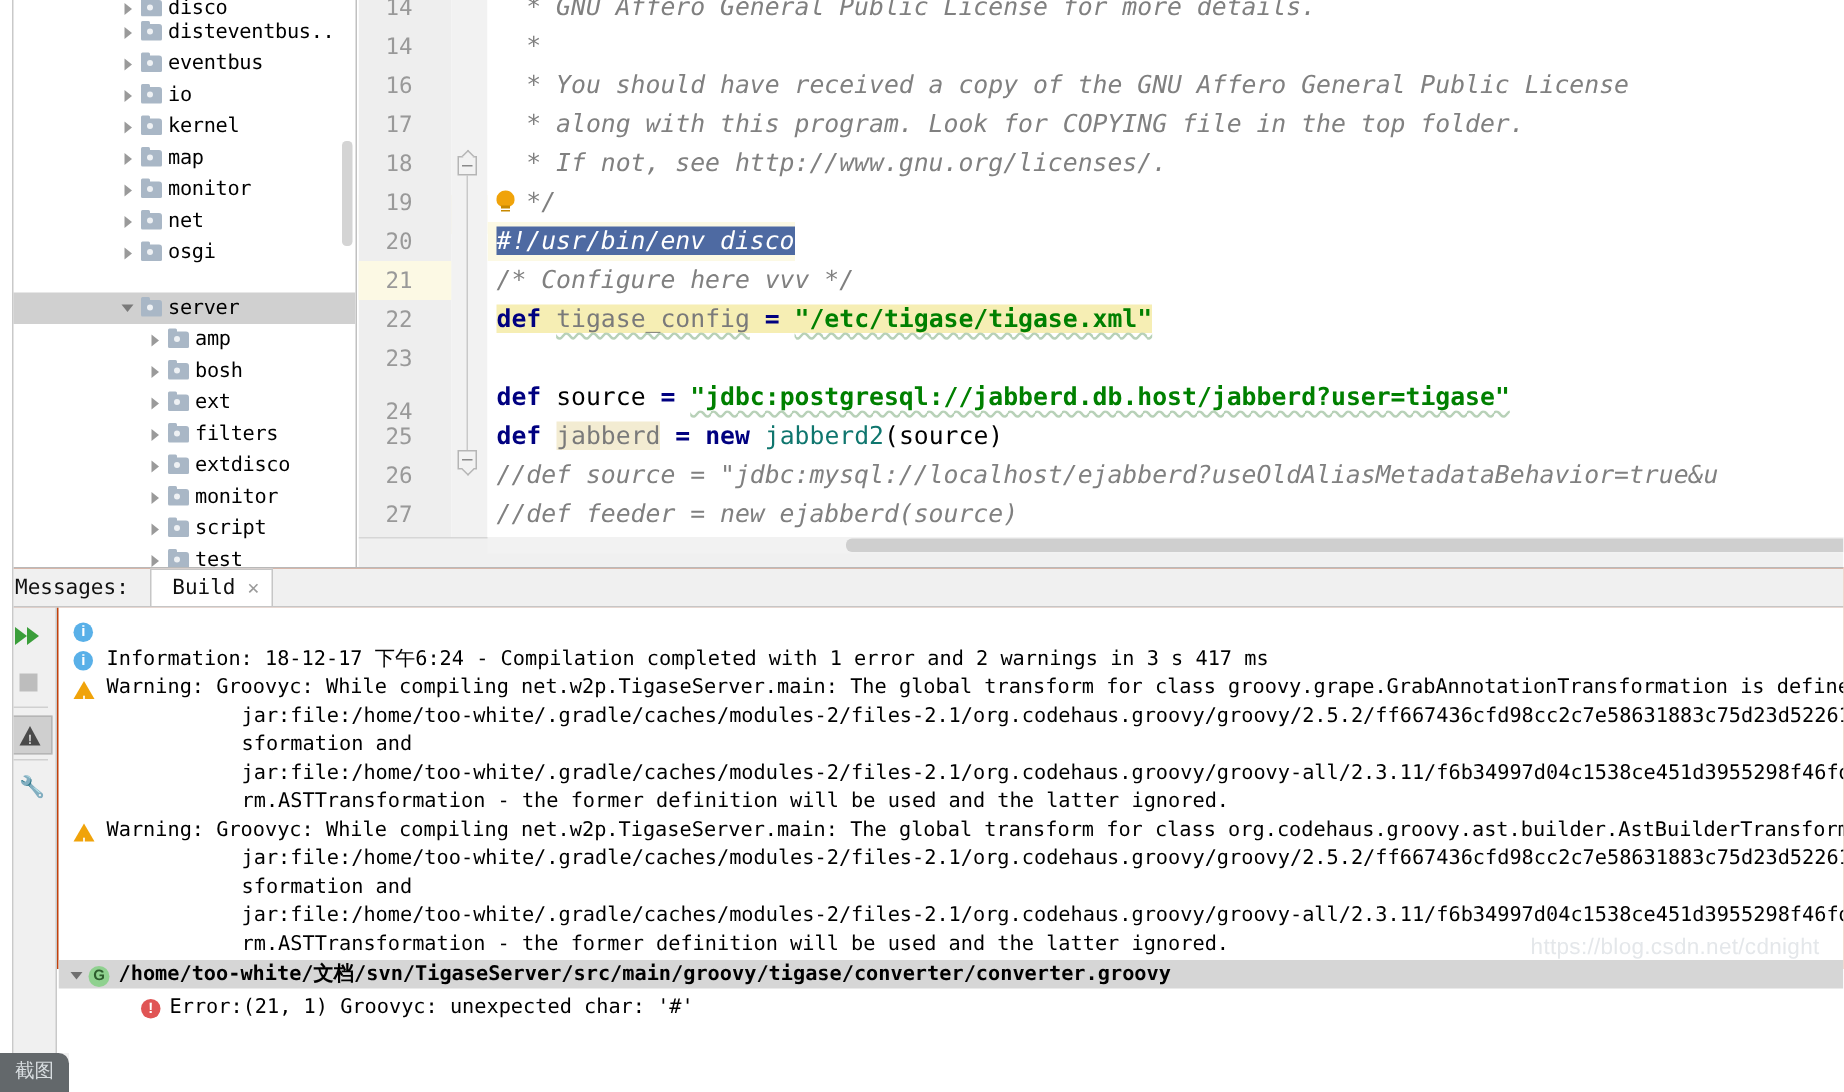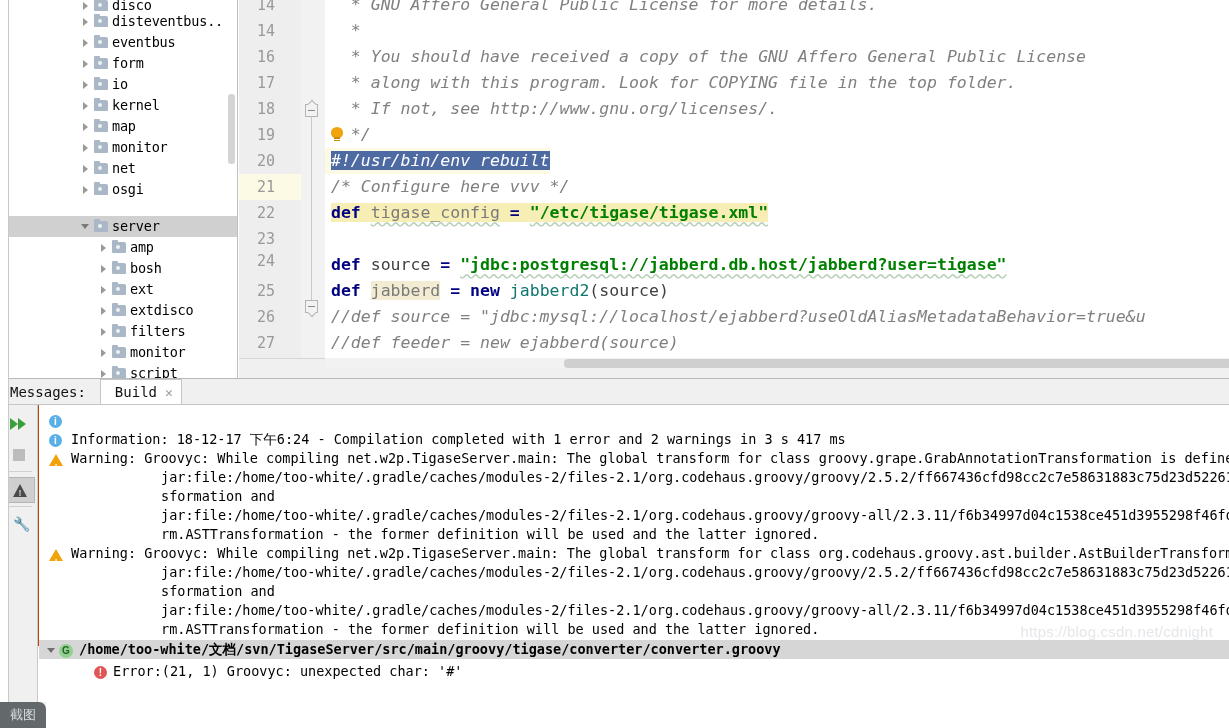--- a/index.html
+++ b/index.html
@@ -128,21 +128,21 @@
     position:absolute; left:0; height:26px; line-height:26px;
     white-space:pre;
     font-family:"DejaVu Sans Mono", monospace;
     font-size:16.5px;
     padding-left:6px;
   }
   .cmt { color:#808080; font-style:italic; }
   .kw  { color:#000080; font-weight:bold; }
   .str { color:#008000; font-weight:bold; }
   .cls { color:#0f766e; }
-  .ident { color:#404040; }
+  .ident { color:#000000; }
   .dimident { color:#7a7a7a; }
   .hl-line { background:#fcf9e4; }
   .hl-tok  { background:#f6eeb4; }
   .hl-tok2 { background:#f3ecd2; }
   .sel-tok { background:#4e6aa2; color:#ffffff; font-style:italic; }
   .wavy {
     text-decoration: underline;
     text-decoration-style: wavy;
     text-decoration-color:#b8d1b8;
     text-underline-offset:3px;
@@ -339,26 +339,20 @@
         <div class="tree-row">
           <span style="display: inline-block; flex: 0 0 80px;"></span>
           <span class="tree-arrow closed"></span>
           <span class="folder-ico"></span>
           <span class="tree-label">eventbus</span>
         </div>
         <div class="tree-row">
           <span style="display: inline-block; flex: 0 0 80px;"></span>
           <span class="tree-arrow closed"></span>
           <span class="folder-ico"></span>
-          <span class="tree-label">form</span>
-        </div>
-        <div class="tree-row">
-          <span style="display: inline-block; flex: 0 0 80px;"></span>
-          <span class="tree-arrow closed"></span>
-          <span class="folder-ico"></span>
           <span class="tree-label">io</span>
         </div>
         <div class="tree-row">
           <span style="display: inline-block; flex: 0 0 80px;"></span>
           <span class="tree-arrow closed"></span>
           <span class="folder-ico"></span>
           <span class="tree-label">kernel</span>
         </div>
         <div class="tree-row">
           <span style="display: inline-block; flex: 0 0 80px;"></span>
@@ -405,27 +399,27 @@
         <div class="tree-row">
           <span style="display: inline-block; flex: 0 0 98px;"></span>
           <span class="tree-arrow closed"></span>
           <span class="folder-ico"></span>
           <span class="tree-label">ext</span>
         </div>
         <div class="tree-row">
           <span style="display: inline-block; flex: 0 0 98px;"></span>
           <span class="tree-arrow closed"></span>
           <span class="folder-ico"></span>
+          <span class="tree-label">filters</span>
+        </div>
+        <div class="tree-row">
+          <span style="display: inline-block; flex: 0 0 98px;"></span>
+          <span class="tree-arrow closed"></span>
+          <span class="folder-ico"></span>
           <span class="tree-label">extdisco</span>
-        </div>
-        <div class="tree-row">
-          <span style="display: inline-block; flex: 0 0 98px;"></span>
-          <span class="tree-arrow closed"></span>
-          <span class="folder-ico"></span>
-          <span class="tree-label">filters</span>
         </div>
         <div class="tree-row">
           <span style="display: inline-block; flex: 0 0 98px;"></span>
           <span class="tree-arrow closed"></span>
           <span class="folder-ico"></span>
           <span class="tree-label">monitor</span>
         </div>
         <div class="tree-row">
           <span style="display: inline-block; flex: 0 0 98px;"></span>
           <span class="tree-arrow closed"></span>
@@ -450,41 +444,41 @@
         <div class="gutter-num" style="top: -8px;">14</div>
         <div class="gutter-num" style="top: 18px;">14</div>
         <div class="gutter-num" style="top: 44px;">16</div>
         <div class="gutter-num" style="top: 70px;">17</div>
         <div class="gutter-num" style="top: 96px;">18</div>
         <div class="gutter-num" style="top: 122px;">19</div>
         <div class="gutter-num" style="top: 148px;">20</div>
         <div class="gutter-num" style="top: 174px; background: rgb(252, 249, 228); width: 66px; right: 0px; padding-right: 26px;">21</div>
         <div class="gutter-num" style="top: 200px;">22</div>
         <div class="gutter-num" style="top: 226px;">23</div>
-        <div class="gutter-num" style="top: 248px;">24</div>
+        <div class="gutter-num" style="top: 261px;">24</div>
         <div class="gutter-num" style="top: 278px;">25</div>
         <div class="gutter-num" style="top: 304px;">26</div>
         <div class="gutter-num" style="top: 330px;">27</div>
         <div class="gutter-num" style="top: 356px;">28</div>
       </div>
 
     <div id="fold-strip">
       <div id="fold-line"></div>
       <div class="fold-marker top" style="top:104px;"></div>
       <div class="fold-marker bottom" style="top:300px;"></div>
     </div>
 
     <div id="code-pane">
         <div class="code-line" style="top: -8px;"><span class="cmt">  * GNU Affero General Public License for more details.</span></div>
         <div class="code-line" style="top: 18px;"><span class="cmt">  *</span></div>
         <div class="code-line" style="top: 44px;"><span class="cmt">  * You should have received a copy of the GNU Affero General Public License</span></div>
         <div class="code-line" style="top: 70px;"><span class="cmt">  * along with this program. Look for COPYING file in the top folder.</span></div>
         <div class="code-line" style="top: 96px;"><span class="cmt">  * If not, see http://www.gnu.org/licenses/.</span></div>
         <div class="code-line" style="top: 122px;"><span class="cmt">  */</span></div>
-        <div class="code-line hl-line" style="top: 148px;"><span class="sel-tok">#!/usr/bin/env rebuilt</span></div>
+        <div class="code-line hl-line" style="top: 148px;"><span class="sel-tok">#!/usr/bin/env disco</span></div>
         <div class="code-line" style="top: 174px;"><span class="cmt">/* Configure here vvv */</span></div>
         <div class="code-line" style="top: 200px;"><span class="hl-tok"><span class="kw">def</span> <span class="dimident wavy">tigase_config</span><span class="kw"> = </span><span class="str wavy">"/etc/tigase/tigase.xml"</span></span></div>
         <div class="code-line" style="top: 252px;"><span class="kw">def</span> <span class="ident">source</span><span class="kw"> = </span><span class="str wavy">"jdbc:postgresql://jabberd.db.host/jabberd?user=tigase"</span></div>
         <div class="code-line" style="top: 278px;"><span class="kw">def</span> <span class="hl-tok2 dimident">jabberd</span><span class="kw"> = </span><span class="kw">new</span> <span class="cls">jabberd2</span><span class="ident">(source)</span></div>
         <div class="code-line" style="top: 330px;"><span class="cmt">//def feeder = new ejabberd(source)</span></div>
         <div class="code-line" style="top: 304px;"><span class="cmt">//def source = "jdbc:mysql://localhost/ejabberd?useOldAliasMetadataBehavior=true&amp;u</span></div>
       </div>
 
     <div id="lightbulb">
       <div class="bulb"></div>

